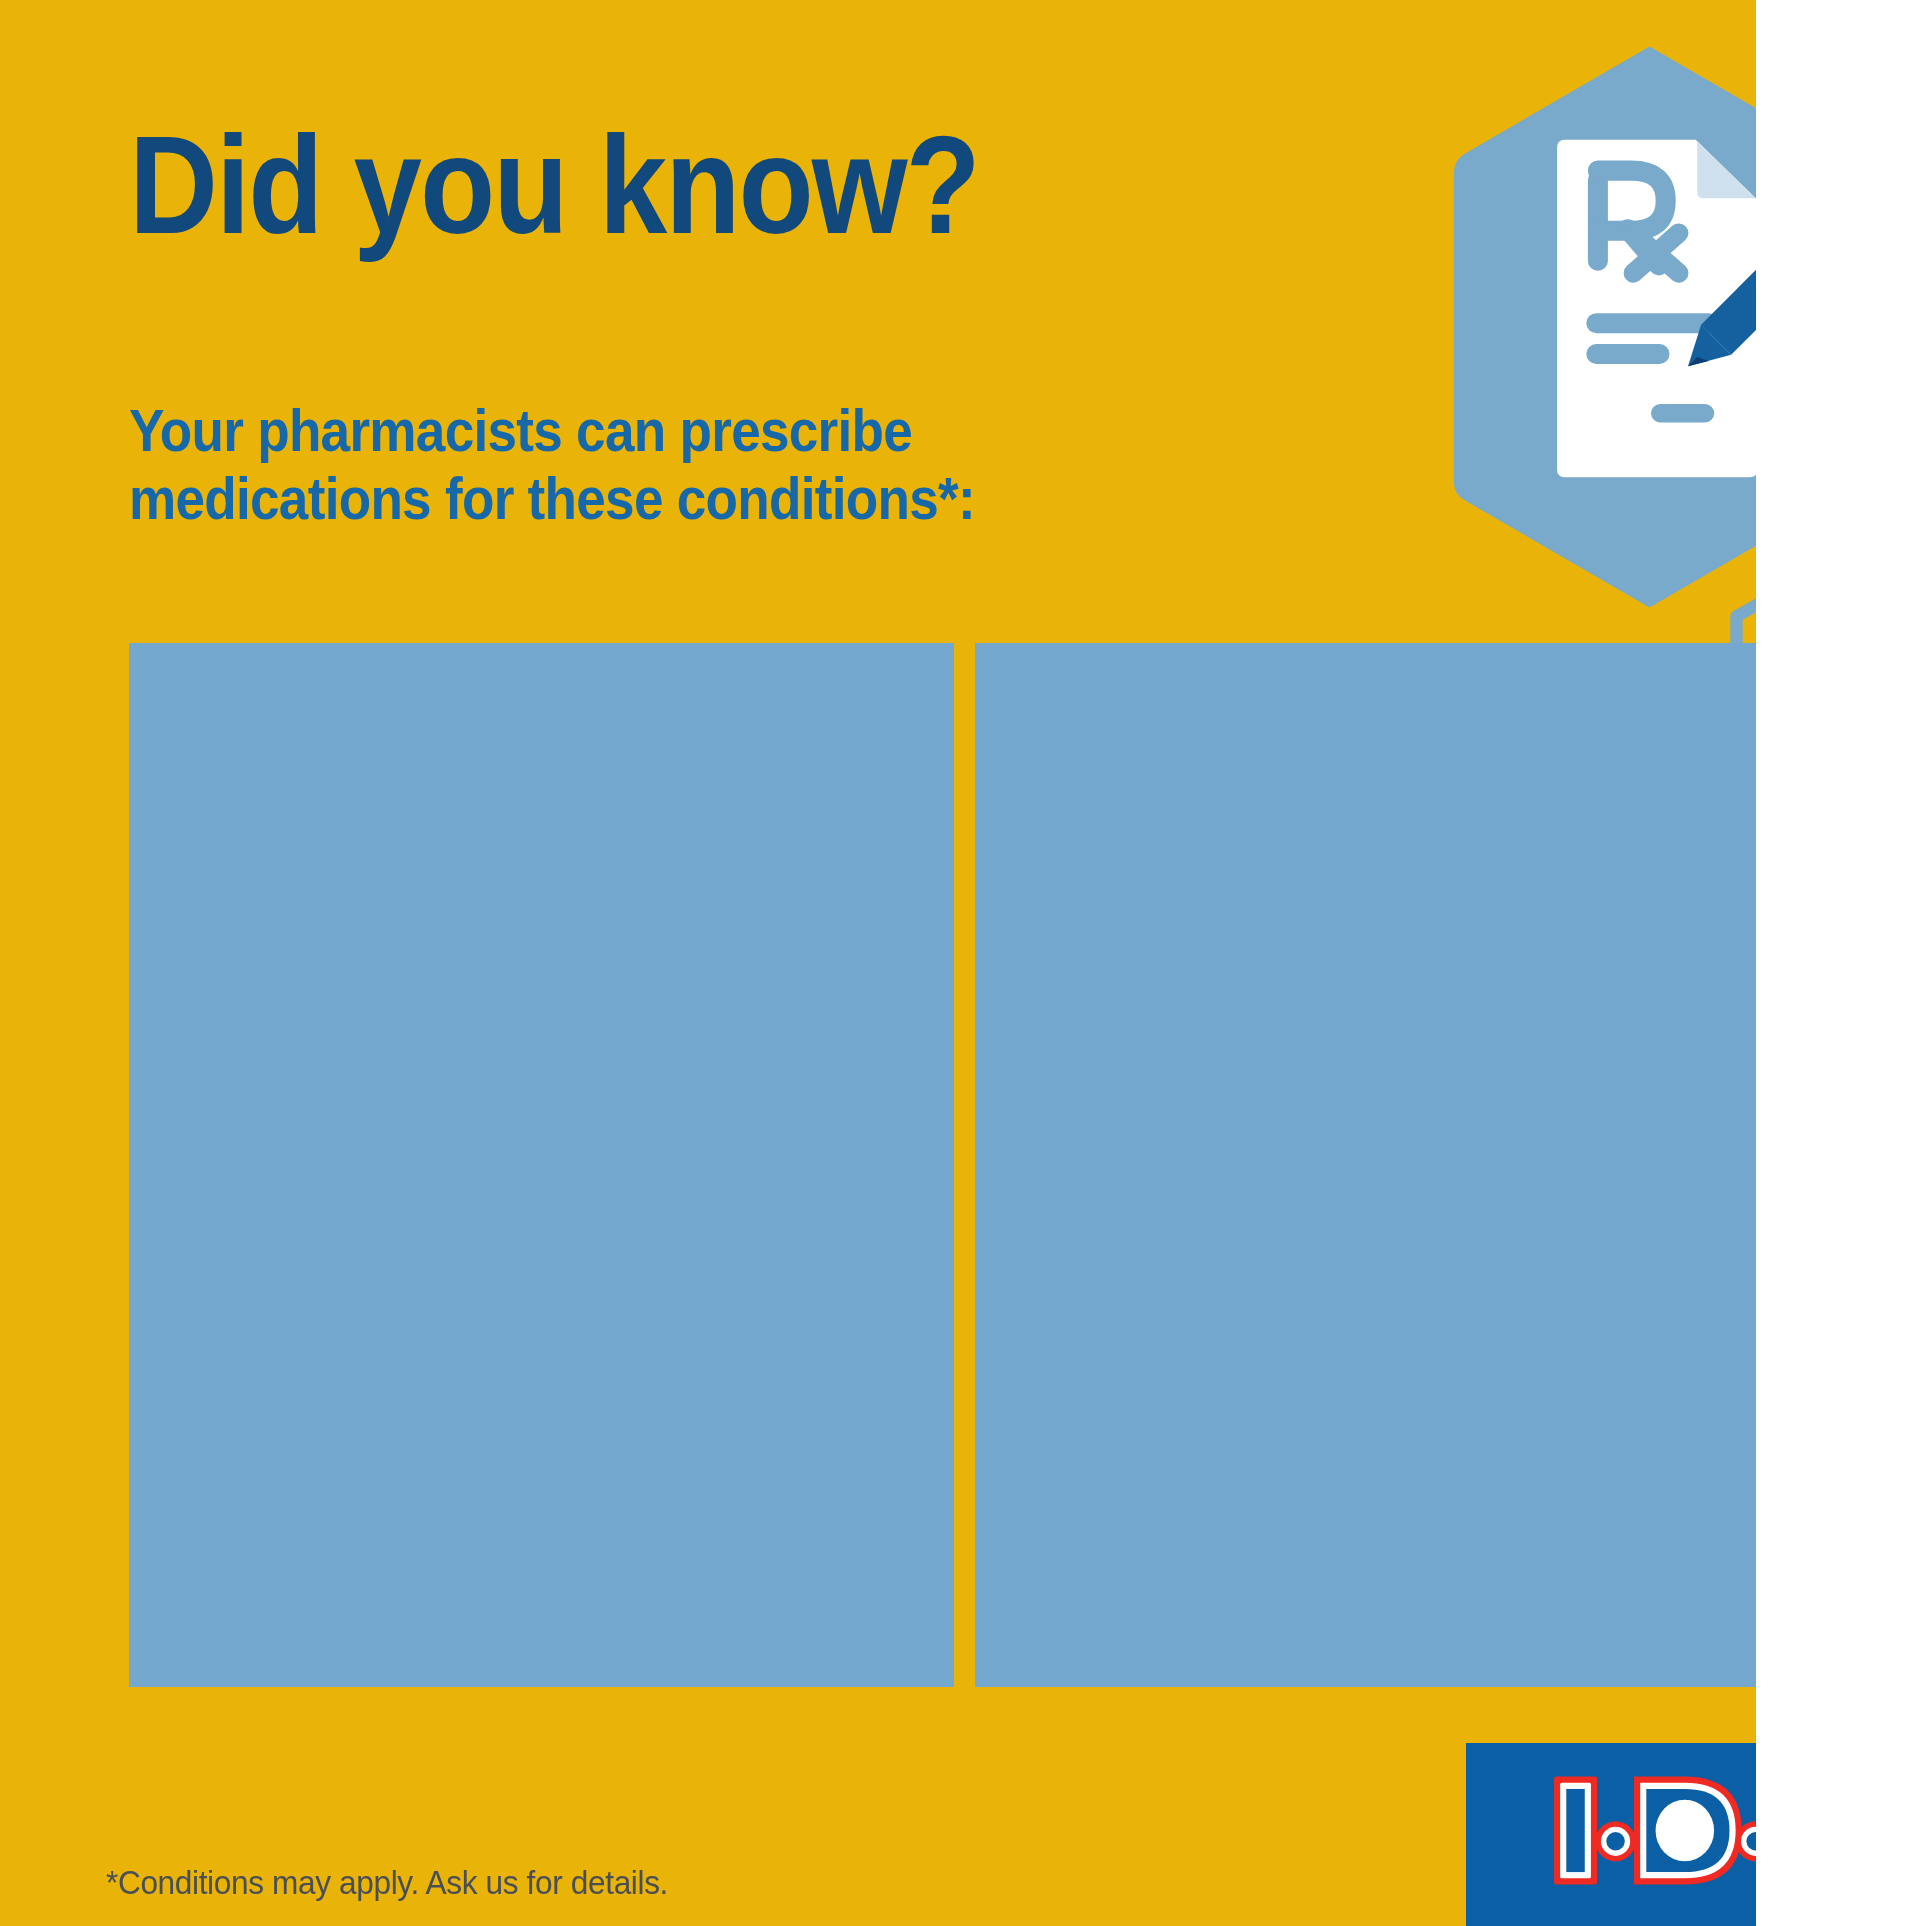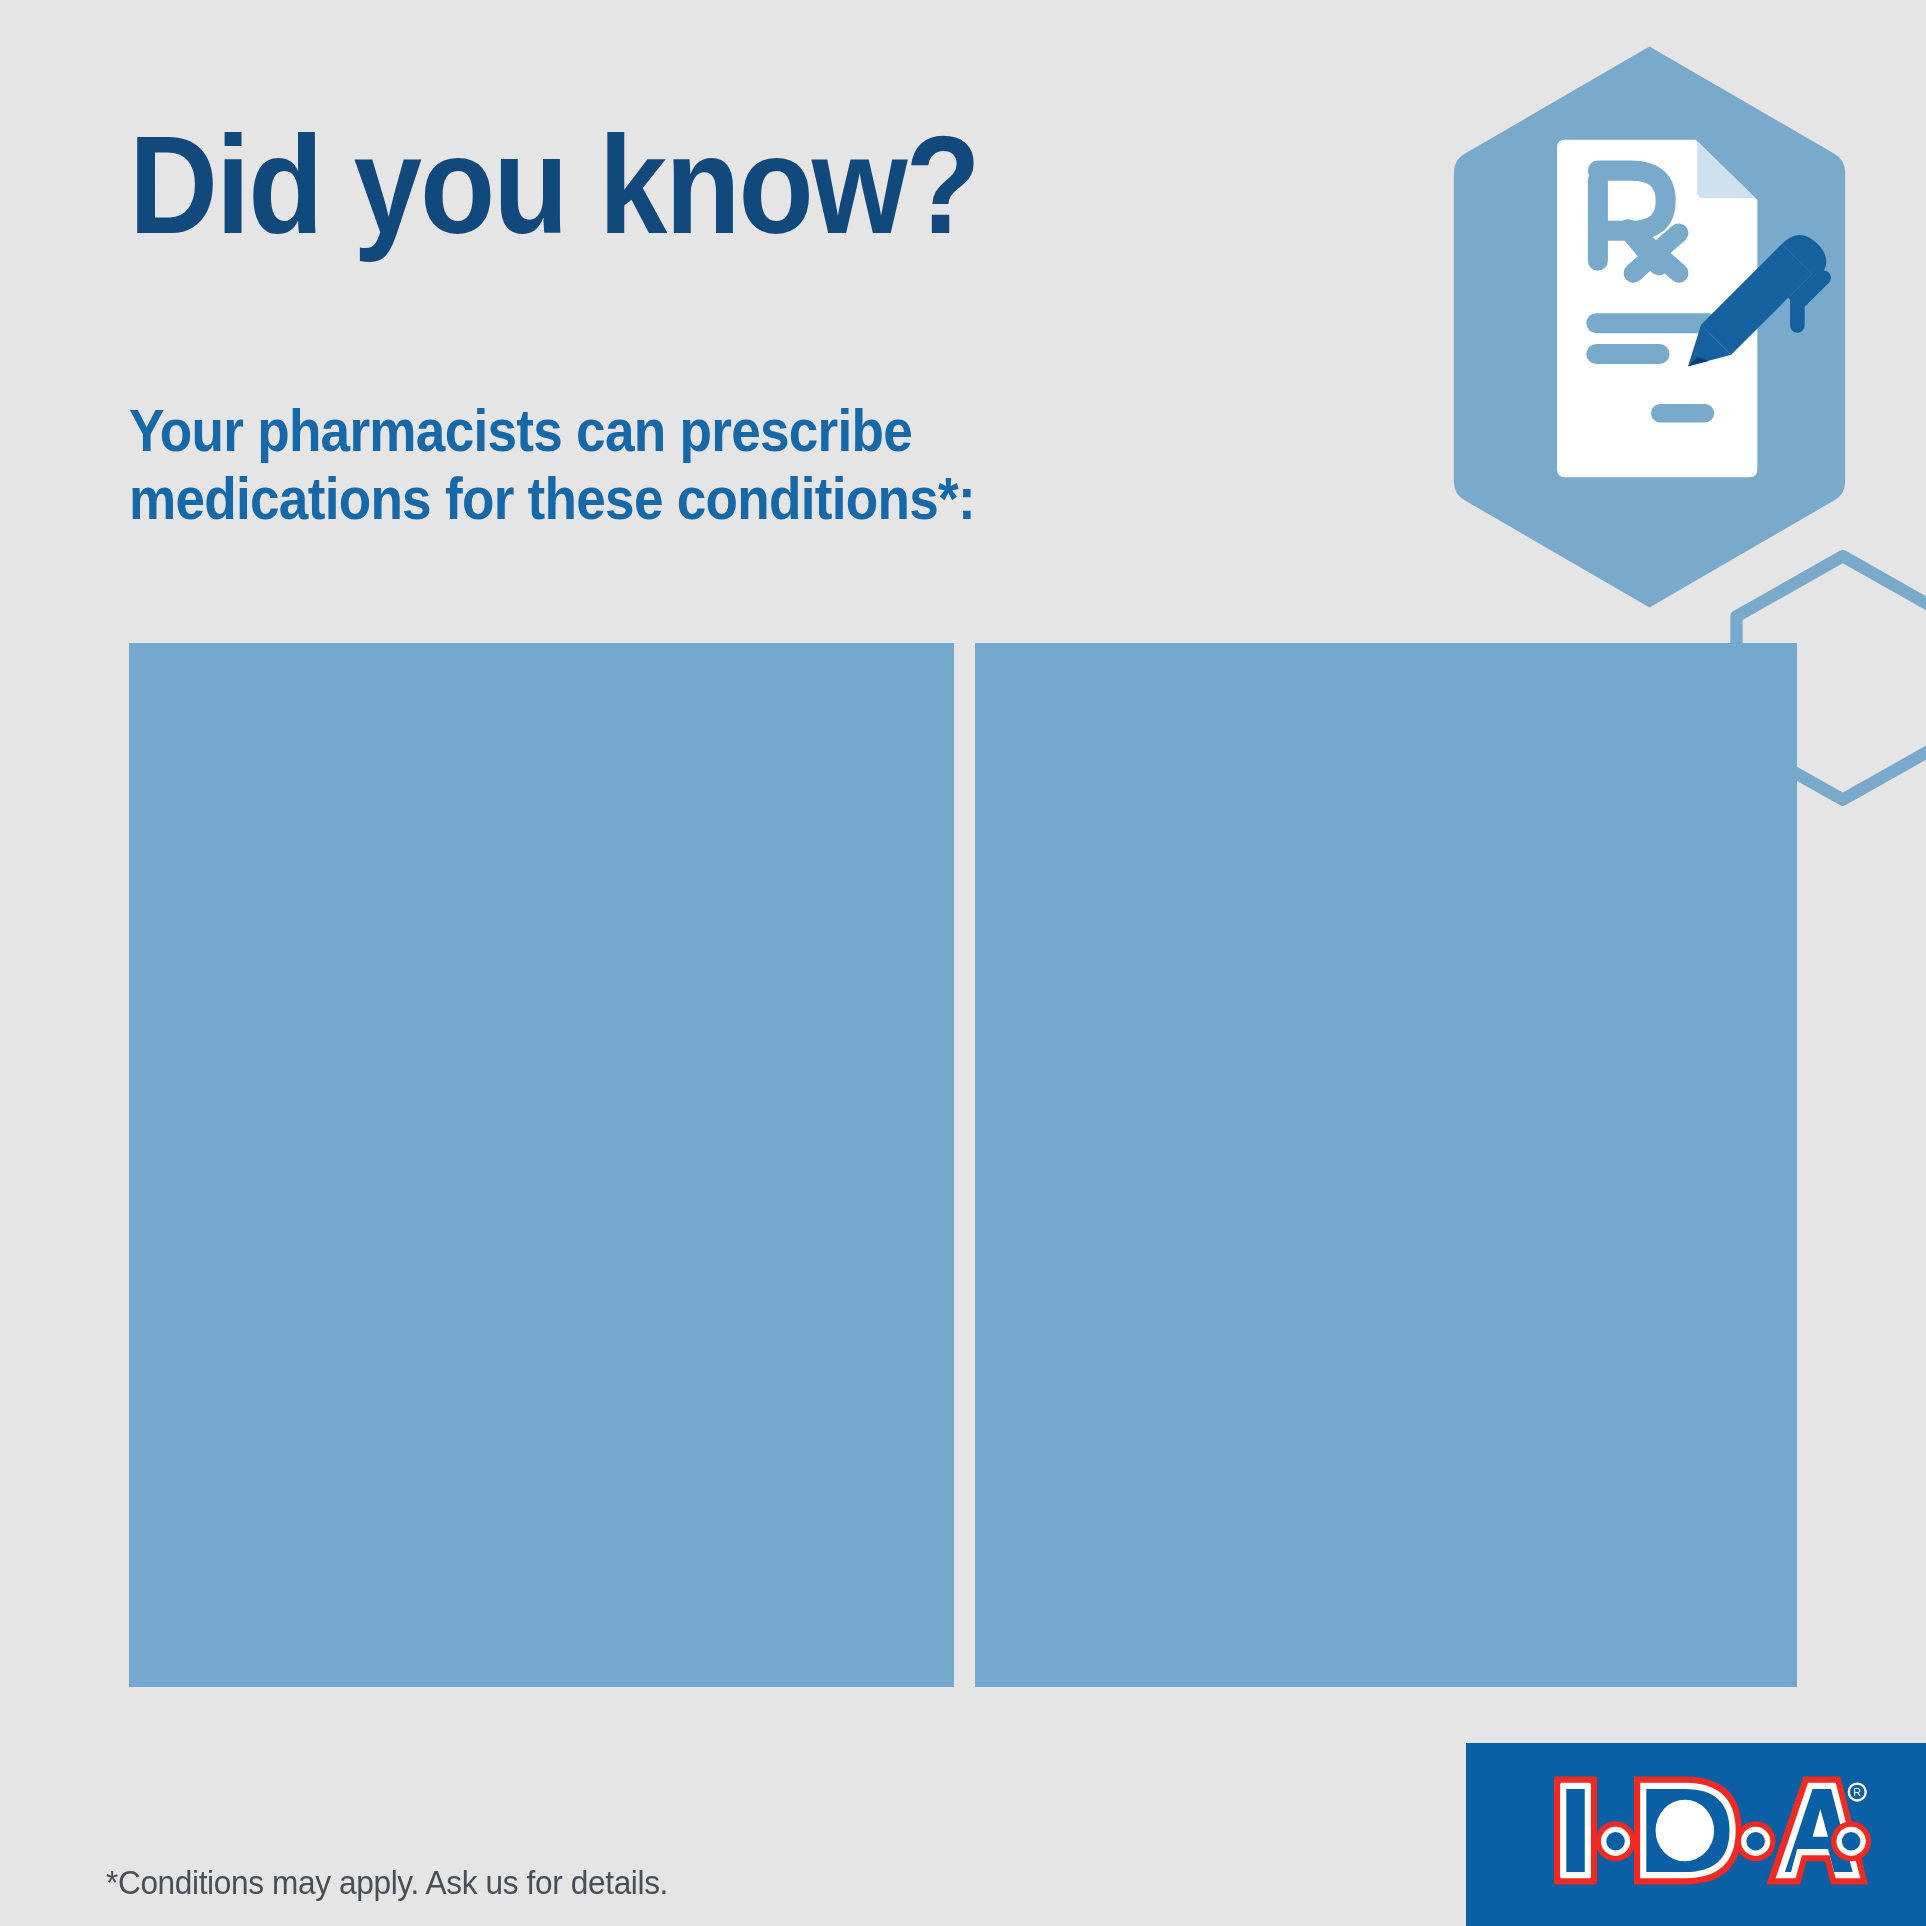--- a/index.html
+++ b/index.html
@@ -8,23 +8,23 @@
   }
   body {
     width: 1926px;
     height: 1926px;
     overflow: hidden;
     font-family: "Liberation Sans", sans-serif;
   }
 
   #poster {
     position: relative;
-    width: 1926px;
+    width: 1756px;
     height: 1926px;
-    background: #e5e5e5;
+    background: #eab308;
     overflow: hidden;
   }
 
   
   .hex-layer {
     position: absolute;
     left: 0;
     top: 0;
     width: 1926px;
     height: 1926px;

